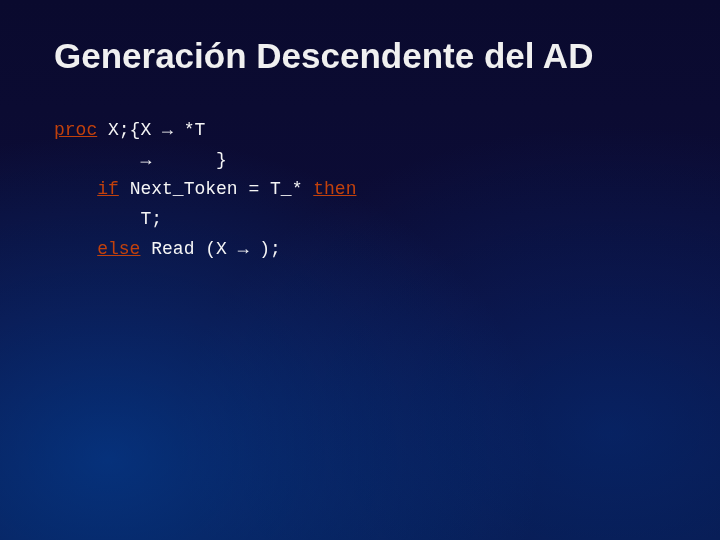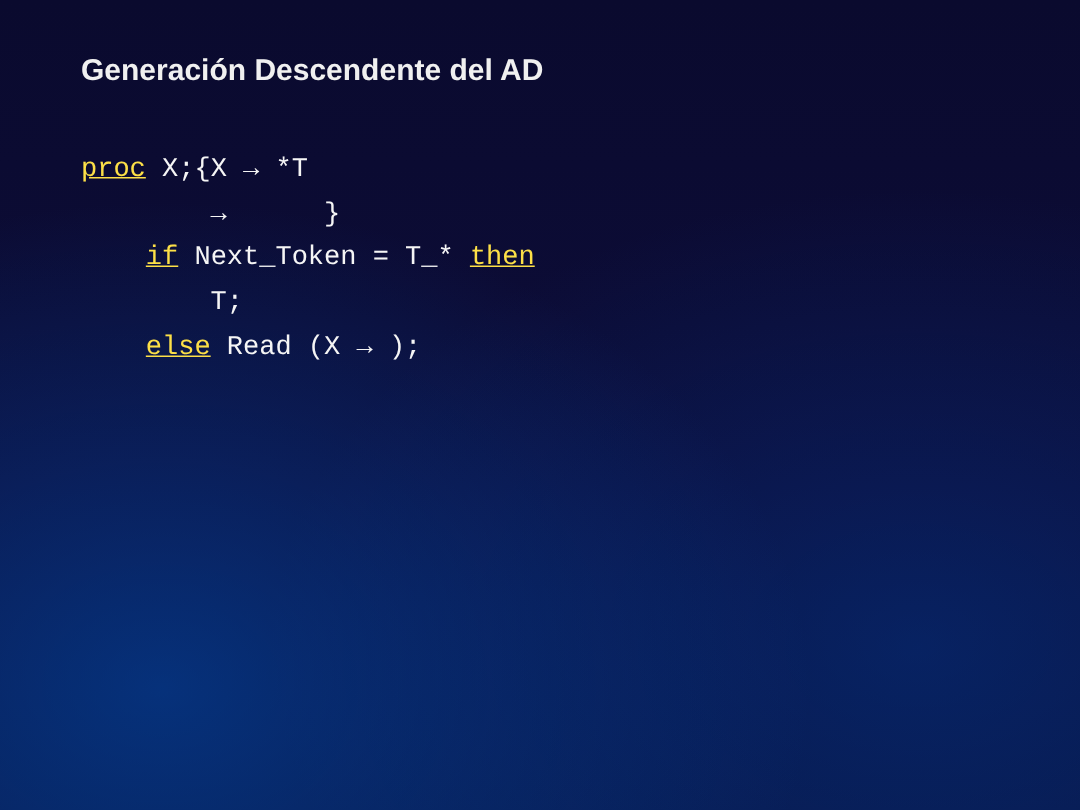--- a/index.html
+++ b/index.html
@@ -29,38 +29,38 @@
 
     .content {
       position: relative;
       z-index: 1;
       padding: 36px 54px;
     }
 
     .title {
       color: #f0f0f0;
       font-family: Arial, sans-serif;
-      font-size: 20px;
+      font-size: 35px;
       font-weight: bold;
       margin-bottom: 40px;
     }
 
     .code-block {
       font-size: 18px;
       line-height: 1.65;
       color: #f5f5f5;
     }
 
     .code-line {
       display: block;
       white-space: pre;
     }
 
     .kw {
-      color: #fde047;
+      color: #c2410c;
       text-decoration: underline;
     }
   </style>
 </head>
 <body>
 
 <div class="bg-gradient"></div>
 
 <div class="content">
   <div class="title">Generación Descendente del AD</div>

